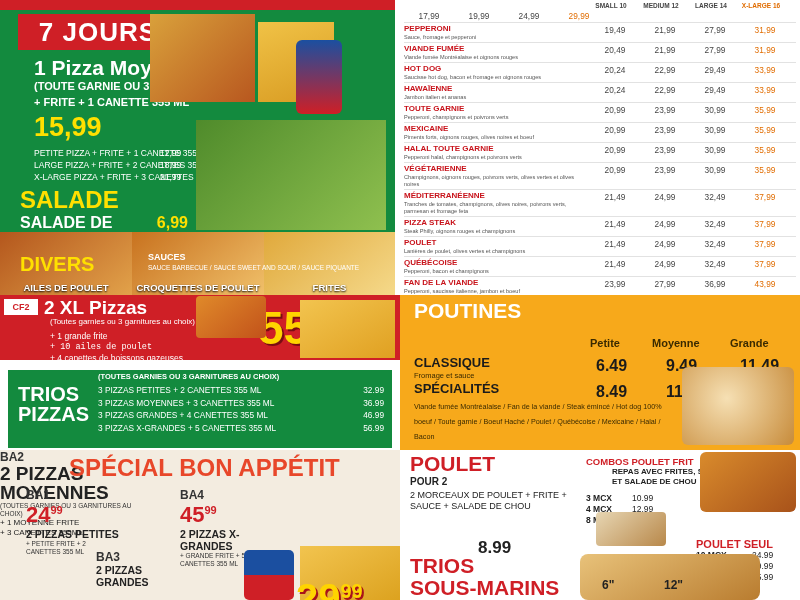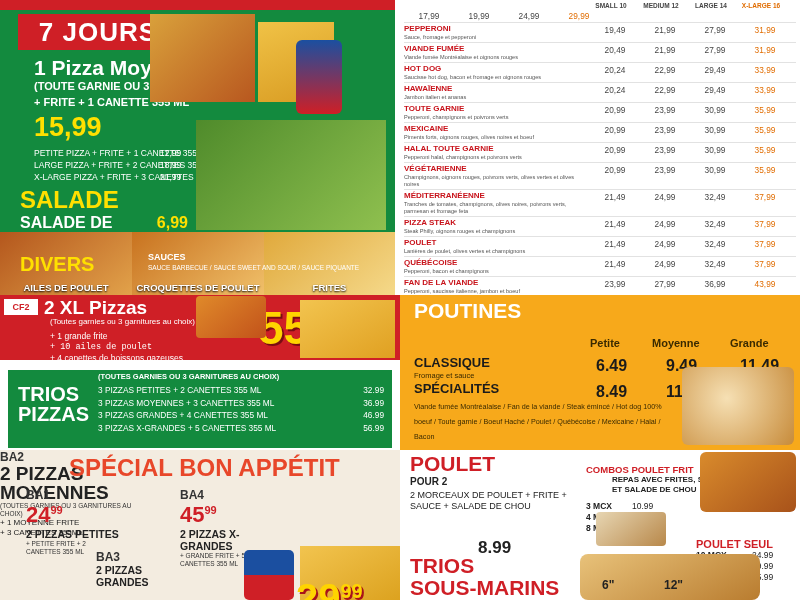--- a/index.html
+++ b/index.html
@@ -121,21 +121,21 @@
   #poutinePhoto{position:absolute;left:282px;top:72px;width:112px;height:78px;background:radial-gradient(circle at 40% 40%,#f6e0b4,#c78b3a);border-radius:6px;}
 
   
   #poulet{left:400px;top:450px;width:400px;height:150px;background:#fff;}
   #poulet .h1{position:absolute;left:10px;top:2px;color:#cf1f26;font-size:21px;font-weight:bold;}
   #poulet .p2{position:absolute;left:10px;top:26px;font-size:10px;font-weight:bold;color:#222;}
   #poulet .dsc{position:absolute;left:10px;top:40px;width:160px;font-size:9px;color:#222;line-height:11px;}
   #poulet .pr{position:absolute;left:78px;top:88px;font-size:17px;font-weight:bold;color:#222;}
   #poulet .h2{position:absolute;left:10px;top:104px;color:#cf1f26;font-size:21px;font-weight:bold;}
   #poulet .h3{position:absolute;left:10px;top:126px;color:#cf1f26;font-size:21px;font-weight:bold;}
-  #combos{position:absolute;left:186px;top:6px;width:150px;margin-top:8px;}
+  #combos{position:absolute;left:186px;top:6px;width:150px;}
   #combos .ch{font-size:9.5px;font-weight:bold;color:#cf1f26;line-height:11px;}
   #combos .cl{font-size:8px;font-weight:bold;color:#222;line-height:10px;padding-left:26px;}
   #combos .row{display:flex;font-size:8.5px;color:#222;line-height:11px;}
   #combos .row .a{width:46px;font-weight:bold;}
   #seul{position:absolute;left:296px;top:88px;width:104px;}
   #seul .sh{font-size:11px;font-weight:bold;color:#cf1f26;}
   #seul .row{display:flex;font-size:8.5px;color:#222;line-height:11px;}
   #seul .row .a{width:56px;font-weight:bold;}
   #chickPhoto{position:absolute;left:300px;top:2px;width:96px;height:60px;background:linear-gradient(140deg,#d98b2c,#a8521a);border-radius:6px;}
   #saucePhoto{position:absolute;left:196px;top:62px;width:70px;height:34px;background:linear-gradient(140deg,#e7d6b3,#b8884a);border-radius:4px;}

